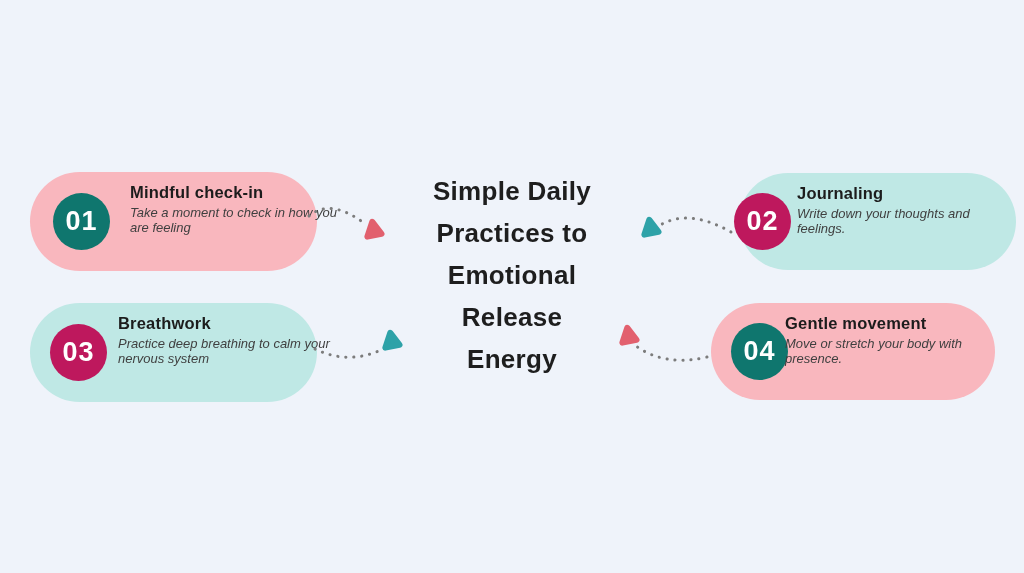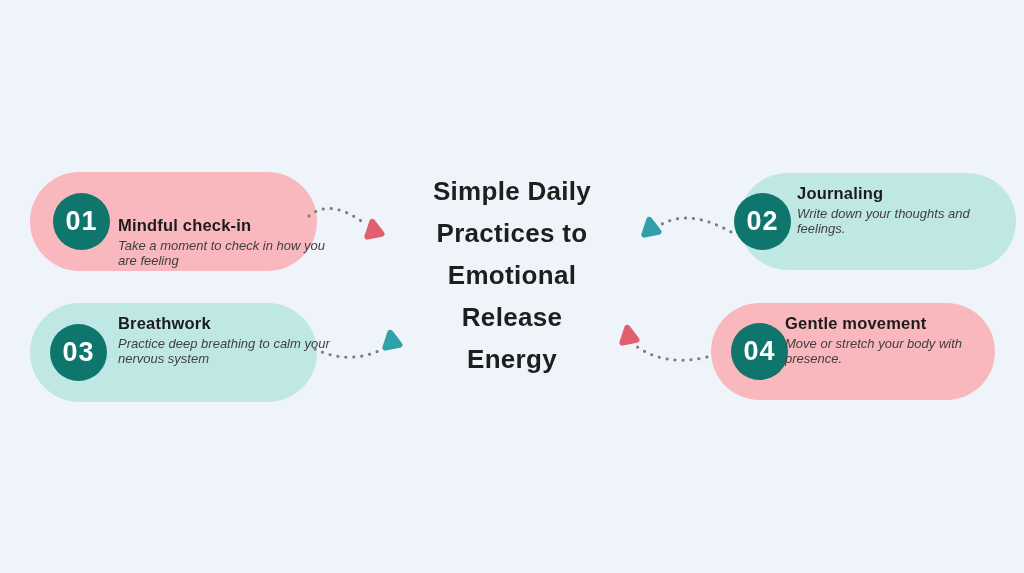--- a/index.html
+++ b/index.html
@@ -41,28 +41,28 @@
 
   .badge{
     position:absolute;
     width:57px;height:57px;
     border-radius:50%;
     display:flex;align-items:center;justify-content:center;
     color:#ffffff;
     font-size:27px;font-weight:700;letter-spacing:1px;
   }
   .badge-pink{background:#0f766e;}
-  .badge-teal{background:#0f766e;}
+  .badge-teal{background:#be185d;}
   .pos-tl .badge{left:23px;top:21px;}
   .pos-tr .badge{left:-5px;top:20px;}
   .pos-bl .badge{left:20px;top:21px;}
   .pos-br .badge{left:20px;top:20px;justify-content:center;}
 
   .card-text{position:absolute;top:11px;}
-  .pos-tl .card-text{left:88px;width:212px;margin-top:33px;}
+  .pos-tl .card-text{left:100px;width:212px;}
   .pos-tr .card-text{left:58px;width:198px;}
   .pos-bl .card-text{left:88px;width:212px;}
   .pos-br .card-text{left:74px;width:198px;}
 
   .card-title{
     font-size:16.5px;font-weight:700;color:#1c1c1c;
     letter-spacing:.2px;margin-bottom:4px;
   }
   .card-desc{
     font-size:13px;line-height:14.5px;color:#3f3f3f;font-style:italic;

